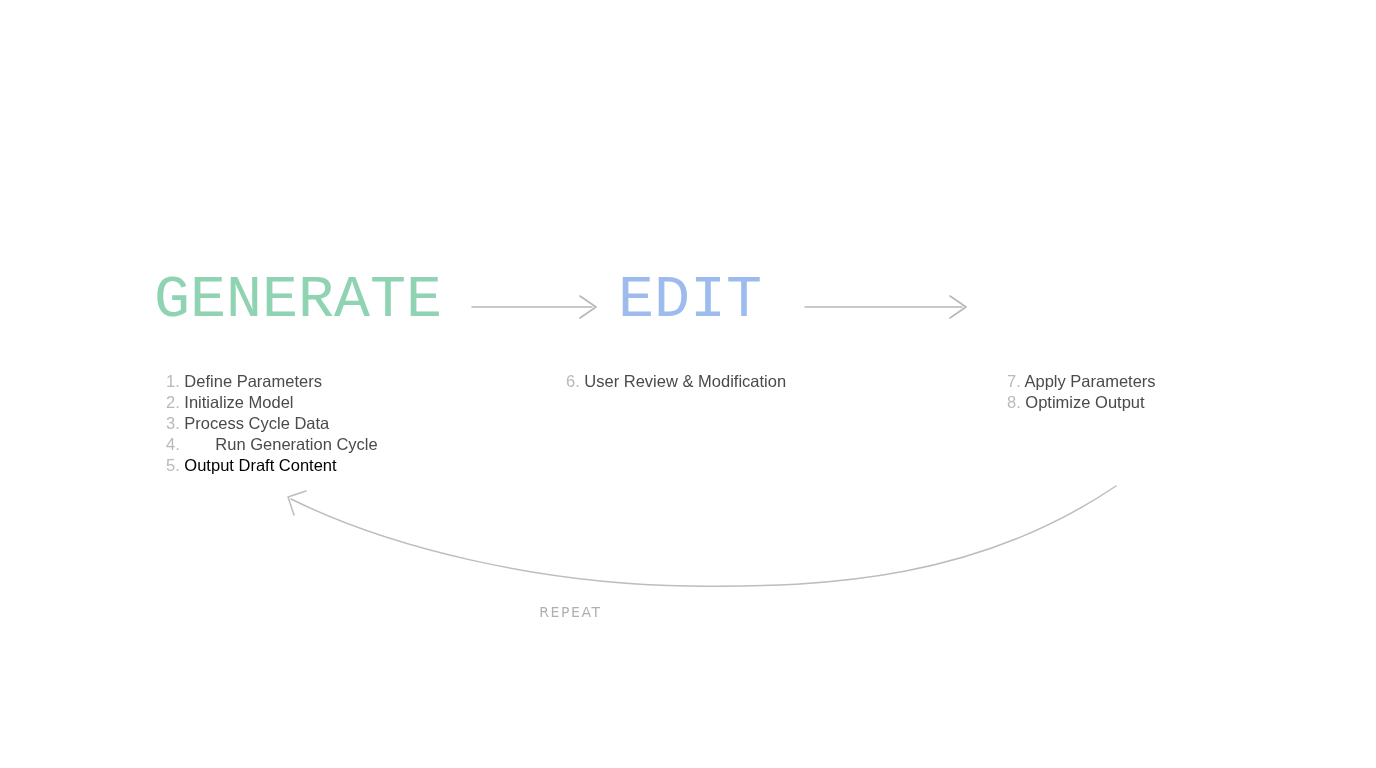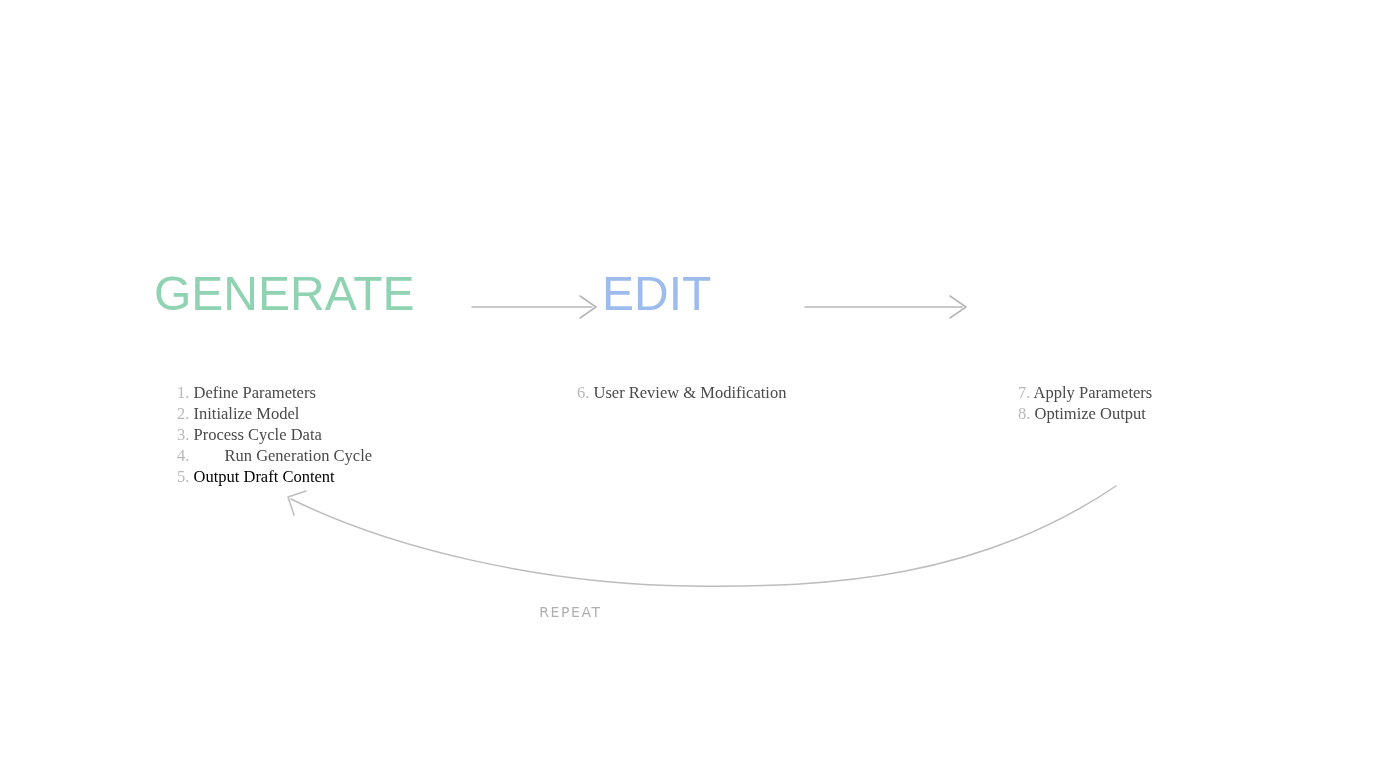--- a/index.html
+++ b/index.html
@@ -28,39 +28,39 @@
     left: 0;
     top: 0;
     width: 1376px;
     height: 768px;
     pointer-events: none;
   }
 
   
   .stage-heading {
     position: absolute;
-    font-family: Liberation Sans, sans-serif;
-    font-size: 48px;
+    font-family: Liberation Mono, monospace;
+    font-size: 60px;
     font-weight: 400;
     line-height: 1;
     letter-spacing: 0px;
     white-space: nowrap;
     top: 270px;
   }
   #heading-generate { left: 154px; color: #8fd3b3; }
-  #heading-edit     { left: 602px; color: #9dbced; }
+  #heading-edit     { left: 618px; color: #9dbced; }
   #heading-refine   { left: 1000px; color: #bb9adc; }
 
   
   .step-list {
     position: absolute;
     list-style: none;
-    margin: 11px;
+    margin: 0;
     padding: 0;
-    font-family: Liberation Serif, serif;
+    font-family: Liberation Sans, sans-serif;
     font-size: 16.5px;
     line-height: 21px;
     white-space: nowrap;
   }
   #list-generate { left: 166px; top: 371px; }
   #list-edit     { left: 566px; top: 371px; }
   #list-refine   { left: 1007px; top: 371px; }
 
   .step-item {
     color: #4a4a4a;

